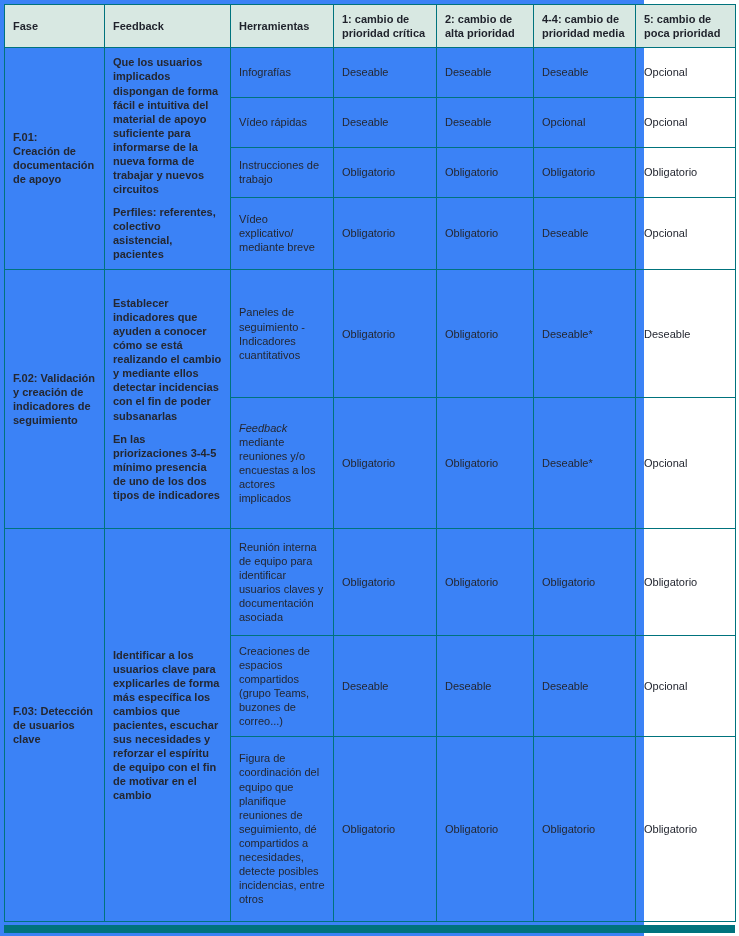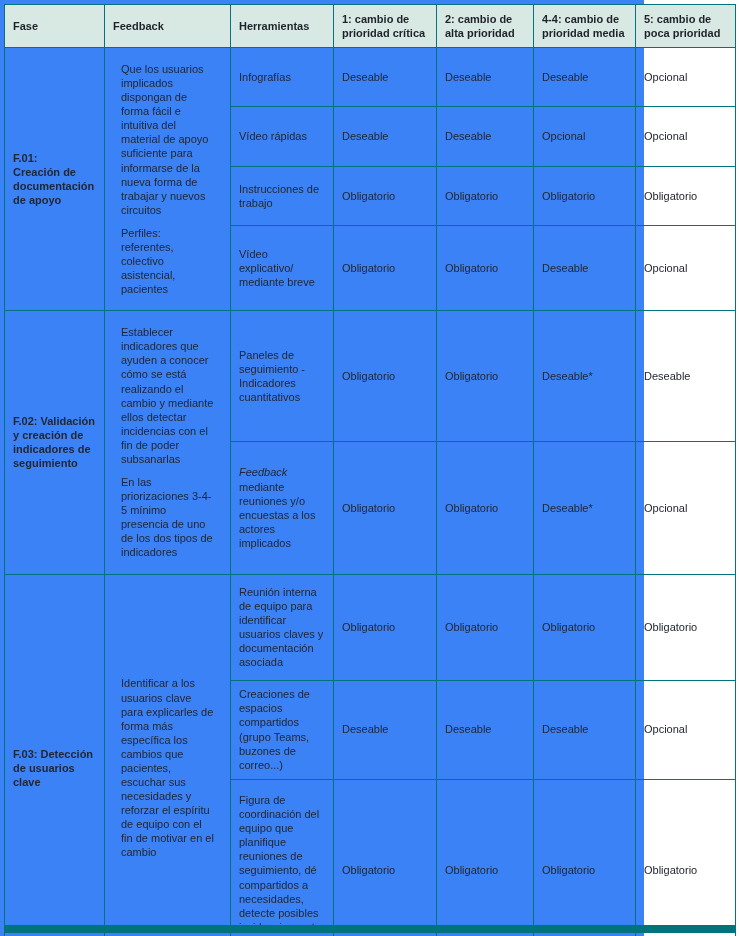--- a/index.html
+++ b/index.html
@@ -39,21 +39,22 @@
     background: #d8e8e2;
     font-weight: bold;
     font-size: 11px;
     color: #1f222b;
   }
   td.fase {
     white-space: pre-line;
     font-weight: bold;
   }
   td.objetivo p, td.tool p {
-    margin: 8px;
+    margin: 0;
+    font-weight: bold;
   }
   td.objetivo p + p {
     margin-top: 9px;
   }
   em.tool-italic {
   }
   .footer-bar {
     position: absolute;
     left: 4px;
     top: 925px;

